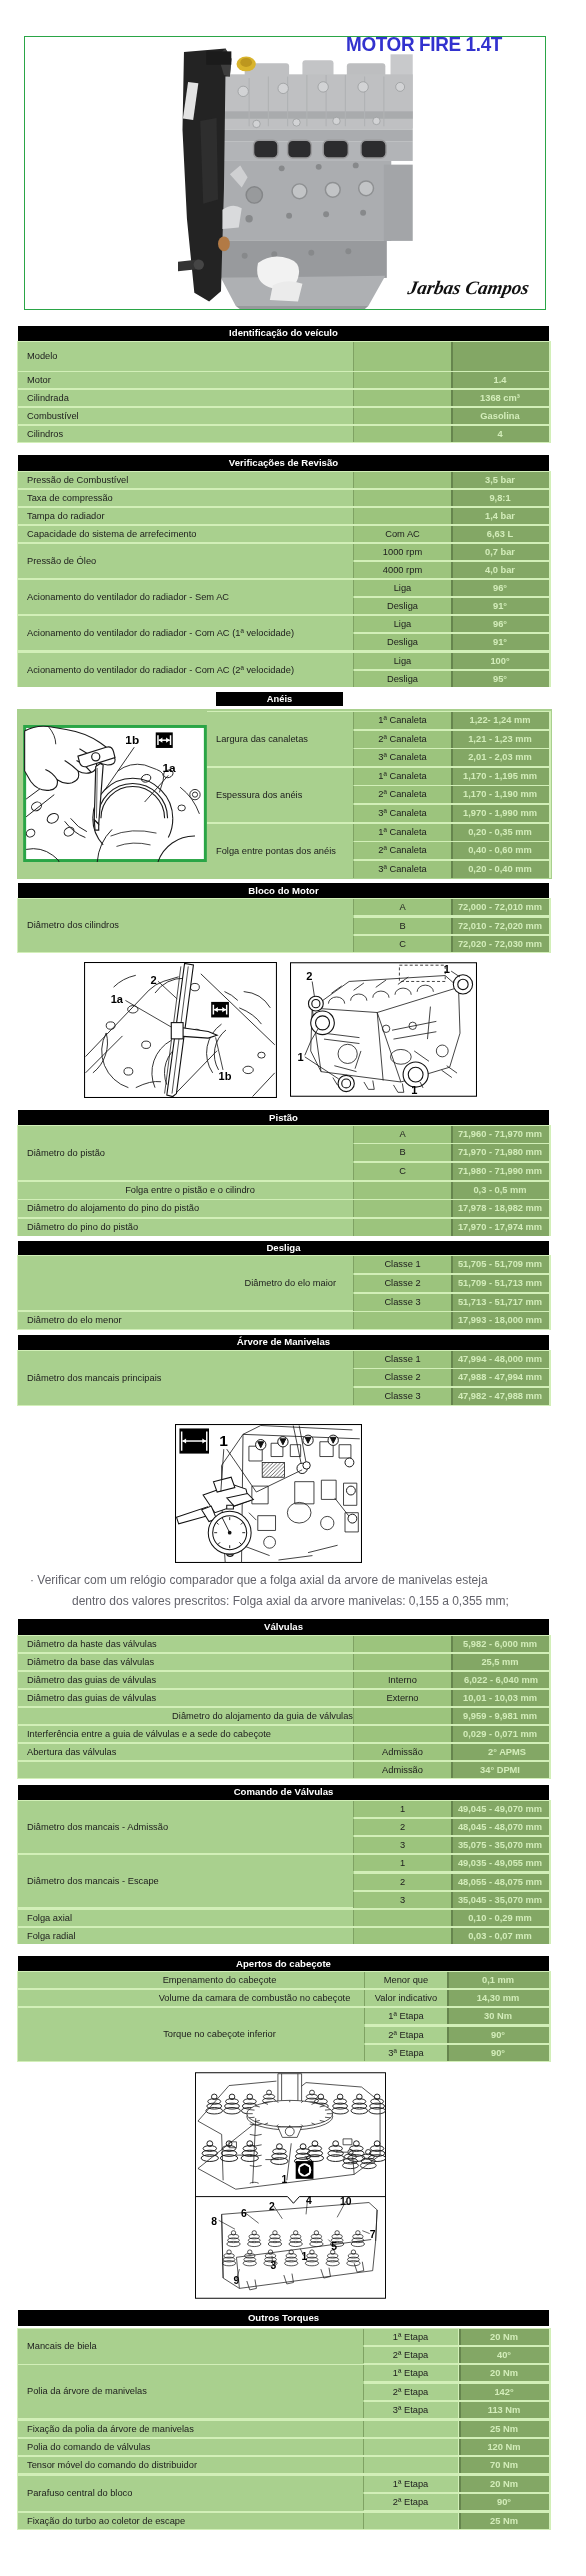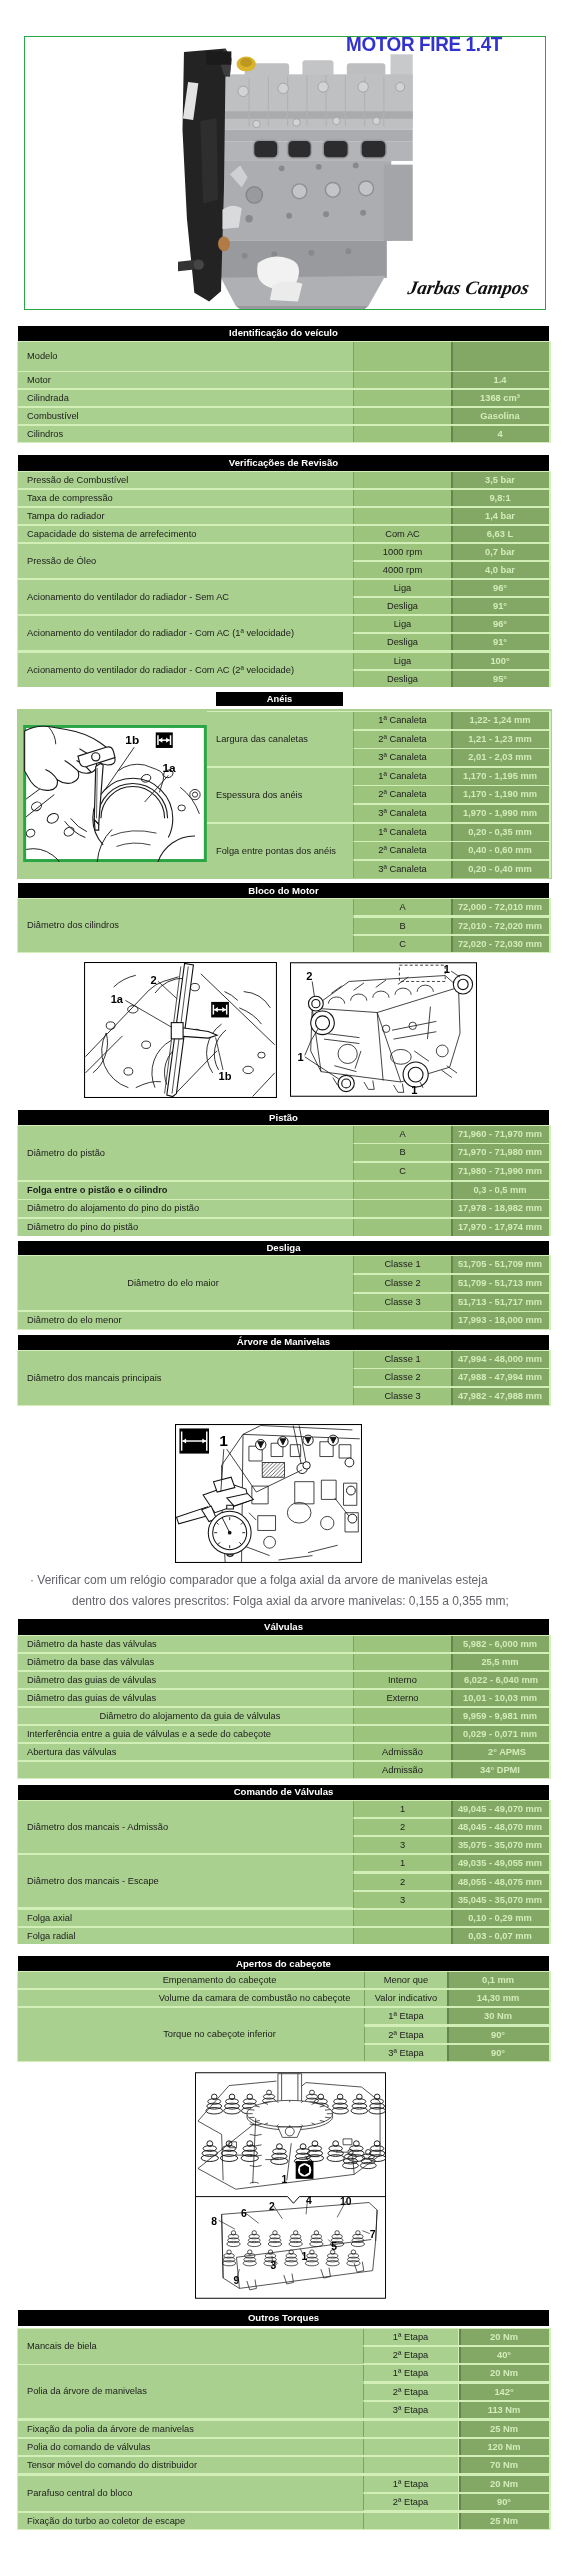--- a/index.html
+++ b/index.html
@@ -449,21 +449,21 @@
 <div style="position:absolute;left:451px;top:1144px;width:98px;height:16.5px;font-size:9.3px;color:#d3edba;font-weight:bold;text-align:center;line-height:16.5px;white-space:nowrap;">71,970 - 71,980 mm</div>
 <div style="position:absolute;left:353px;top:1144px;width:1.3px;height:16.5px;background:#7fa263;"></div>
 <div style="position:absolute;left:451px;top:1144px;width:1.9px;height:16.5px;background:#66854e;"></div>
 <div style="position:absolute;left:354px;top:1163px;width:97px;height:16.5px;background:#9cc47d;"></div>
 <div style="position:absolute;left:354px;top:1163px;width:97px;height:16.5px;font-size:9.3px;color:#1c1c1c;font-weight:normal;text-align:center;line-height:16.5px;white-space:nowrap;">C</div>
 <div style="position:absolute;left:451px;top:1163px;width:98px;height:16.5px;background:#83a765;"></div>
 <div style="position:absolute;left:451px;top:1163px;width:98px;height:16.5px;font-size:9.3px;color:#d3edba;font-weight:bold;text-align:center;line-height:16.5px;white-space:nowrap;">71,980 - 71,990 mm</div>
 <div style="position:absolute;left:353px;top:1163px;width:1.3px;height:16.5px;background:#7fa263;"></div>
 <div style="position:absolute;left:451px;top:1163px;width:1.9px;height:16.5px;background:#66854e;"></div>
 <div style="position:absolute;left:18px;top:1182px;width:336px;height:16.5px;background:#a9d08e;"></div>
-<div style="position:absolute;left:27px;top:1182px;width:326px;height:16.5px;font-size:9.3px;color:#1c1c1c;font-weight:bold;text-align:left;line-height:16.5px;white-space:nowrap;">Folga entre o pistão e o cilindro</div>
+<div style="position:absolute;left:27px;top:1182px;width:326px;height:16.5px;font-size:9.3px;color:#1c1c1c;font-weight:normal;text-align:center;line-height:16.5px;white-space:nowrap;">Folga entre o pistão e o cilindro</div>
 <div style="position:absolute;left:354px;top:1182px;width:97px;height:16.5px;background:#9cc47d;"></div>
 <div style="position:absolute;left:451px;top:1182px;width:98px;height:16.5px;background:#83a765;"></div>
 <div style="position:absolute;left:451px;top:1182px;width:98px;height:16.5px;font-size:9.3px;color:#d3edba;font-weight:bold;text-align:center;line-height:16.5px;white-space:nowrap;">0,3 - 0,5 mm</div>
 <div style="position:absolute;left:353px;top:1182px;width:1.3px;height:16.5px;background:#7fa263;"></div>
 <div style="position:absolute;left:451px;top:1182px;width:1.9px;height:16.5px;background:#66854e;"></div>
 <div style="position:absolute;left:18px;top:1200px;width:336px;height:16.5px;background:#a9d08e;"></div>
 <div style="position:absolute;left:27px;top:1200px;width:326px;height:16.5px;font-size:9.3px;color:#1c1c1c;font-weight:normal;text-align:left;line-height:16.5px;white-space:nowrap;">Diâmetro do alojamento do pino do pistão</div>
 <div style="position:absolute;left:354px;top:1200px;width:97px;height:16.5px;background:#9cc47d;"></div>
 <div style="position:absolute;left:451px;top:1200px;width:98px;height:16.5px;background:#83a765;"></div>
 <div style="position:absolute;left:451px;top:1200px;width:98px;height:16.5px;font-size:9.3px;color:#d3edba;font-weight:bold;text-align:center;line-height:16.5px;white-space:nowrap;">17,978 - 18,982 mm</div>
@@ -473,21 +473,21 @@
 <div style="position:absolute;left:27px;top:1219px;width:326px;height:16.5px;font-size:9.3px;color:#1c1c1c;font-weight:normal;text-align:left;line-height:16.5px;white-space:nowrap;">Diâmetro do pino do pistão</div>
 <div style="position:absolute;left:354px;top:1219px;width:97px;height:16.5px;background:#9cc47d;"></div>
 <div style="position:absolute;left:451px;top:1219px;width:98px;height:16.5px;background:#83a765;"></div>
 <div style="position:absolute;left:451px;top:1219px;width:98px;height:16.5px;font-size:9.3px;color:#d3edba;font-weight:bold;text-align:center;line-height:16.5px;white-space:nowrap;">17,970 - 17,974 mm</div>
 <div style="position:absolute;left:353px;top:1219px;width:1.3px;height:16.5px;background:#7fa263;"></div>
 <div style="position:absolute;left:451px;top:1219px;width:1.9px;height:16.5px;background:#66854e;"></div>
 <div style="position:absolute;left:18px;top:1241px;width:531px;height:14px;background:#000000;"></div>
 <div style="position:absolute;left:18px;top:1241px;width:531px;height:14px;font-size:9.6px;color:#fff;font-weight:bold;text-align:center;line-height:14px;white-space:nowrap;">Desliga</div>
 <div style="position:absolute;left:16.7px;top:1255px;width:534px;height:75px;background:#d2efb8;"></div>
 <div style="position:absolute;left:18px;top:1256px;width:336px;height:54px;background:#a9d08e;"></div>
-<div style="position:absolute;left:10px;top:1256px;width:326px;height:54px;font-size:9.3px;color:#1c1c1c;font-weight:normal;text-align:center;line-height:54px;white-space:nowrap;">Diâmetro do elo maior</div>
+<div style="position:absolute;left:10px;top:1256px;width:326px;height:54px;font-size:9.3px;color:#1c1c1c;font-weight:normal;text-align:right;line-height:54px;white-space:nowrap;">Diâmetro do elo maior</div>
 <div style="position:absolute;left:354px;top:1256px;width:97px;height:16.7px;background:#9cc47d;"></div>
 <div style="position:absolute;left:354px;top:1256px;width:97px;height:16.7px;font-size:9.3px;color:#1c1c1c;font-weight:normal;text-align:center;line-height:16.7px;white-space:nowrap;">Classe 1</div>
 <div style="position:absolute;left:451px;top:1256px;width:98px;height:16.7px;background:#83a765;"></div>
 <div style="position:absolute;left:451px;top:1256px;width:98px;height:16.7px;font-size:9.3px;color:#d3edba;font-weight:bold;text-align:center;line-height:16.7px;white-space:nowrap;">51,705 - 51,709 mm</div>
 <div style="position:absolute;left:353px;top:1256px;width:1.3px;height:16.7px;background:#7fa263;"></div>
 <div style="position:absolute;left:451px;top:1256px;width:1.9px;height:16.7px;background:#66854e;"></div>
 <div style="position:absolute;left:354px;top:1275px;width:97px;height:16.7px;background:#9cc47d;"></div>
 <div style="position:absolute;left:354px;top:1275px;width:97px;height:16.7px;font-size:9.3px;color:#1c1c1c;font-weight:normal;text-align:center;line-height:16.7px;white-space:nowrap;">Classe 2</div>
 <div style="position:absolute;left:451px;top:1275px;width:98px;height:16.7px;background:#83a765;"></div>
 <div style="position:absolute;left:451px;top:1275px;width:98px;height:16.7px;font-size:9.3px;color:#d3edba;font-weight:bold;text-align:center;line-height:16.7px;white-space:nowrap;">51,709 - 51,713 mm</div>
@@ -618,21 +618,21 @@
 <div style="position:absolute;left:451px;top:1672px;width:1.9px;height:16px;background:#66854e;"></div>
 <div style="position:absolute;left:18px;top:1690px;width:336px;height:16px;background:#a9d08e;"></div>
 <div style="position:absolute;left:27px;top:1690px;width:326px;height:16px;font-size:9.3px;color:#1c1c1c;font-weight:normal;text-align:left;line-height:16px;white-space:nowrap;">Diâmetro das guias de válvulas</div>
 <div style="position:absolute;left:354px;top:1690px;width:97px;height:16px;background:#9cc47d;"></div>
 <div style="position:absolute;left:354px;top:1690px;width:97px;height:16px;font-size:9.3px;color:#1c1c1c;font-weight:normal;text-align:center;line-height:16px;white-space:nowrap;">Externo</div>
 <div style="position:absolute;left:451px;top:1690px;width:98px;height:16px;background:#83a765;"></div>
 <div style="position:absolute;left:451px;top:1690px;width:98px;height:16px;font-size:9.3px;color:#d3edba;font-weight:bold;text-align:center;line-height:16px;white-space:nowrap;">10,01 - 10,03 mm</div>
 <div style="position:absolute;left:353px;top:1690px;width:1.3px;height:16px;background:#7fa263;"></div>
 <div style="position:absolute;left:451px;top:1690px;width:1.9px;height:16px;background:#66854e;"></div>
 <div style="position:absolute;left:18px;top:1708px;width:336px;height:16px;background:#a9d08e;"></div>
-<div style="position:absolute;left:27px;top:1708px;width:326px;height:16px;font-size:9.3px;color:#1c1c1c;font-weight:normal;text-align:center;line-height:16px;white-space:nowrap;">Diâmetro do alojamento da guia de válvulas</div>
+<div style="position:absolute;left:27px;top:1708px;width:326px;height:16px;font-size:9.3px;color:#1c1c1c;font-weight:normal;text-align:right;line-height:16px;white-space:nowrap;">Diâmetro do alojamento da guia de válvulas</div>
 <div style="position:absolute;left:354px;top:1708px;width:97px;height:16px;background:#9cc47d;"></div>
 <div style="position:absolute;left:451px;top:1708px;width:98px;height:16px;background:#83a765;"></div>
 <div style="position:absolute;left:451px;top:1708px;width:98px;height:16px;font-size:9.3px;color:#d3edba;font-weight:bold;text-align:center;line-height:16px;white-space:nowrap;">9,959 - 9,981 mm</div>
 <div style="position:absolute;left:353px;top:1708px;width:1.3px;height:16px;background:#7fa263;"></div>
 <div style="position:absolute;left:451px;top:1708px;width:1.9px;height:16px;background:#66854e;"></div>
 <div style="position:absolute;left:18px;top:1726px;width:336px;height:16px;background:#a9d08e;"></div>
 <div style="position:absolute;left:27px;top:1726px;width:326px;height:16px;font-size:9.3px;color:#1c1c1c;font-weight:normal;text-align:left;line-height:16px;white-space:nowrap;">Interferência entre a guia de válvulas e a sede do cabeçote</div>
 <div style="position:absolute;left:354px;top:1726px;width:97px;height:16px;background:#9cc47d;"></div>
 <div style="position:absolute;left:451px;top:1726px;width:98px;height:16px;background:#83a765;"></div>
 <div style="position:absolute;left:451px;top:1726px;width:98px;height:16px;font-size:9.3px;color:#d3edba;font-weight:bold;text-align:center;line-height:16px;white-space:nowrap;">0,029 - 0,071 mm</div>

